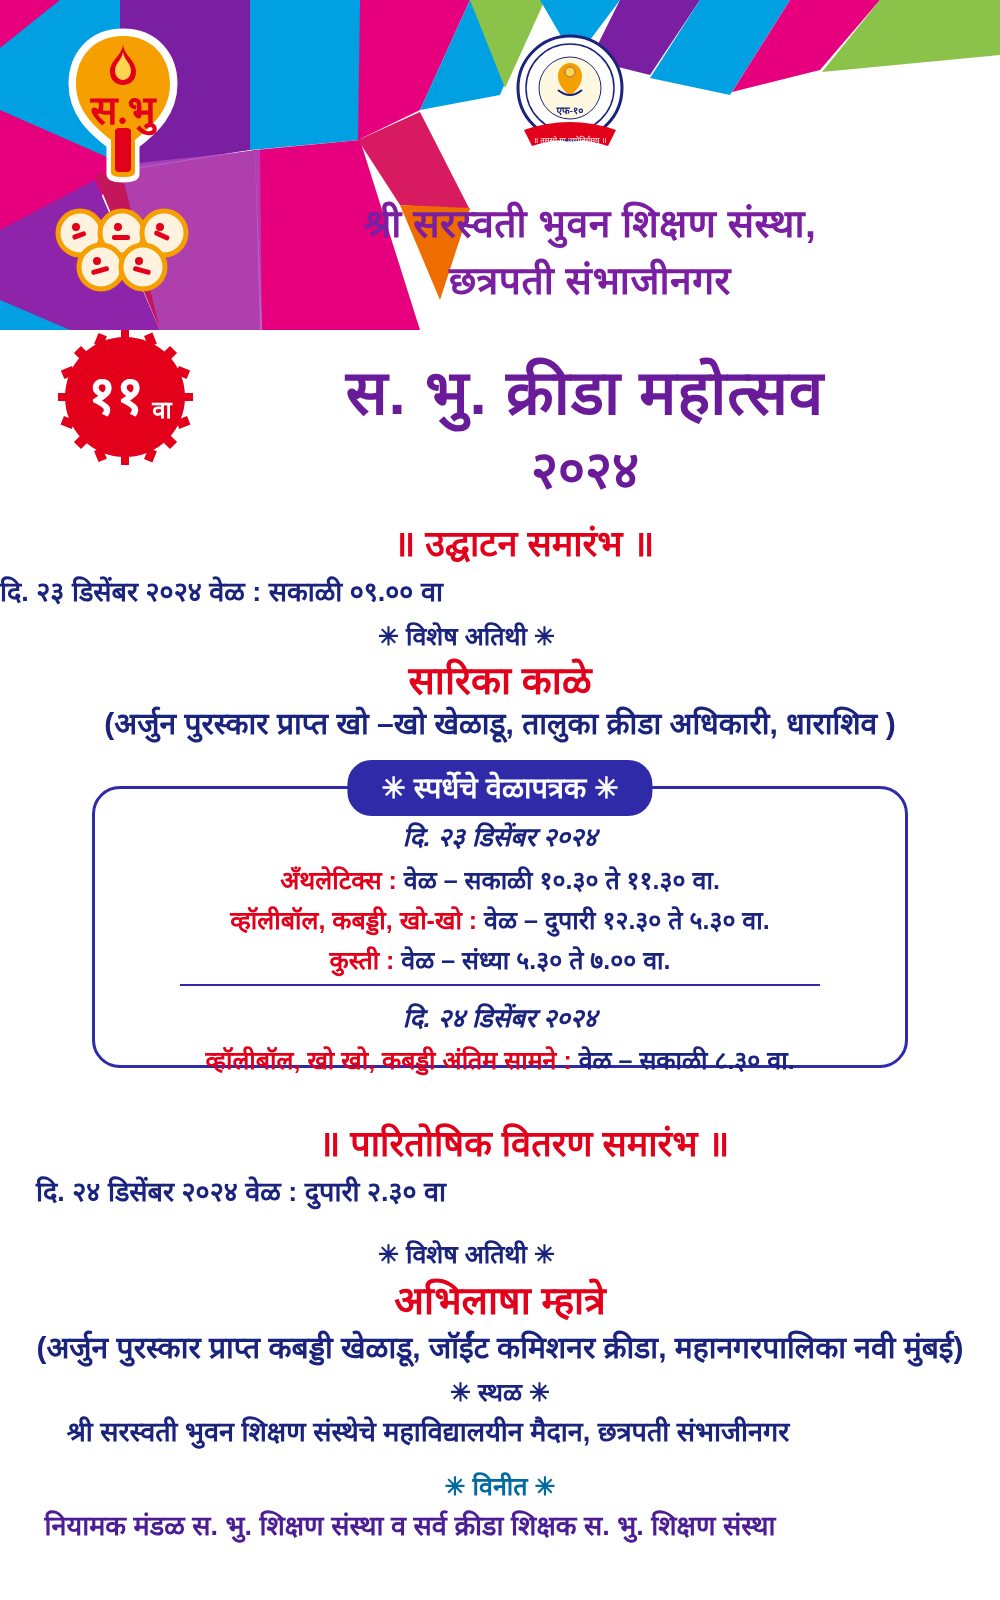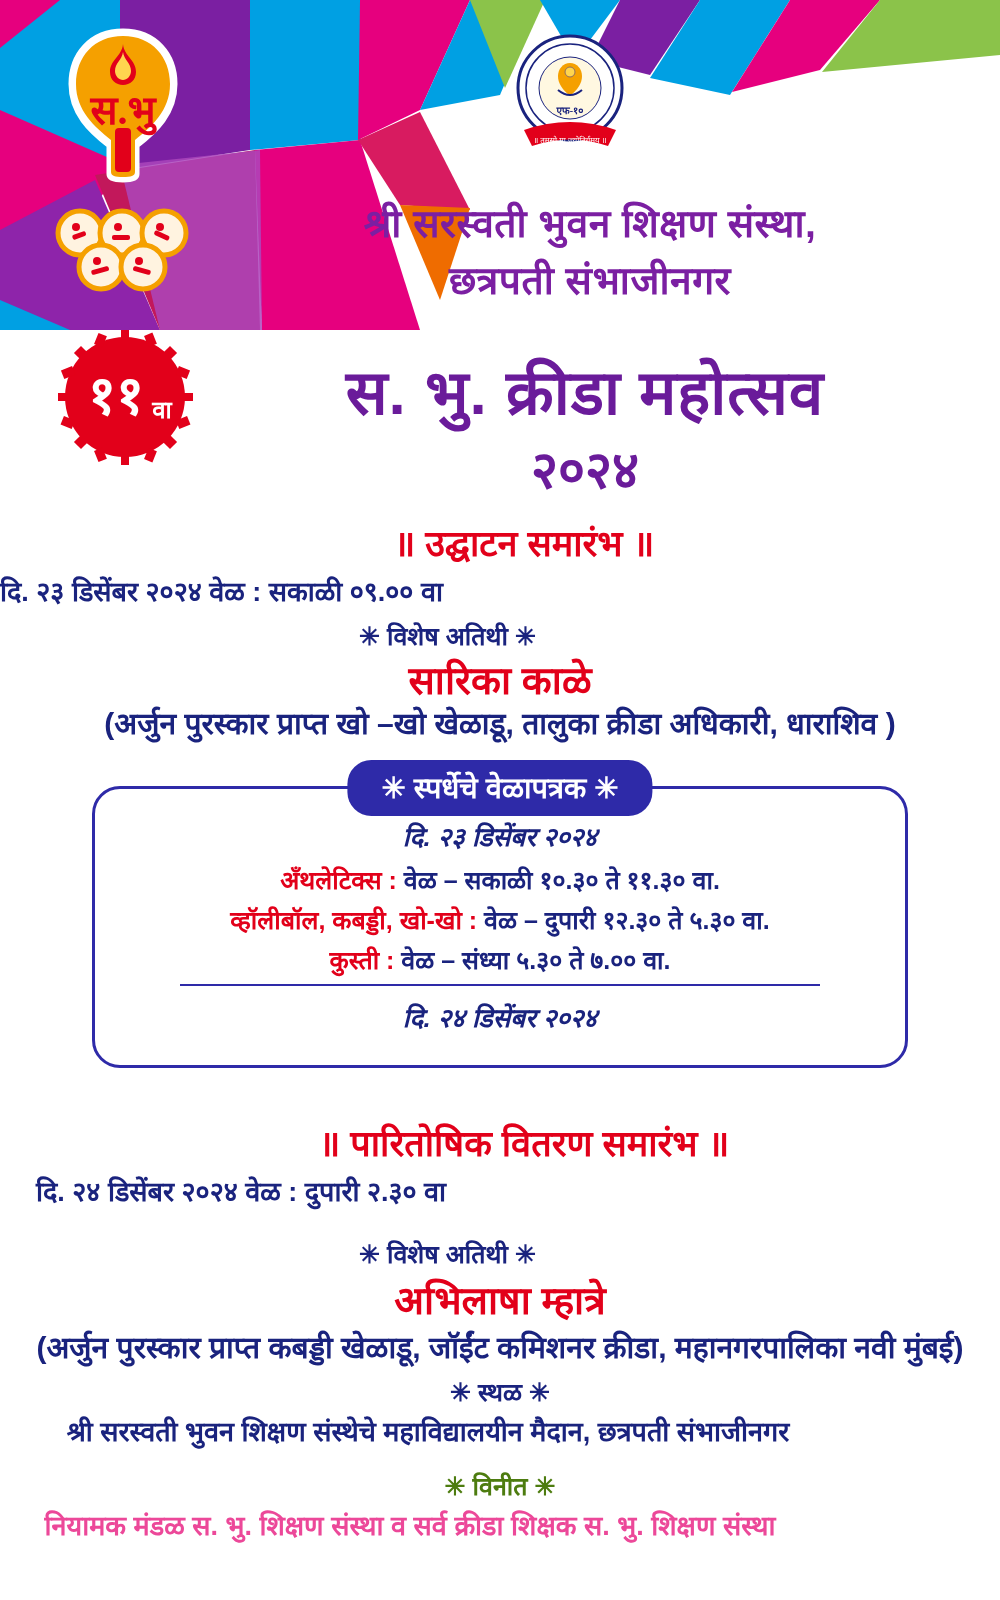--- a/index.html
+++ b/index.html
@@ -123,20 +123,21 @@
   }
   .inaug-date { top: 572px; }
 
   .guest-label {
     position: absolute;
     width: 895px;
     text-align: center;
     color: #1a237e;
     font-size: 25px;
     font-weight: bold;
+    margin-left: 19px;
   }
   .inaug-guest-label { top: 618px; }
 
   .guest-name {
     position: absolute;
     width: 1000px;
     text-align: center;
     color: #e2001a;
     font-size: 39px;
     font-weight: bold;
@@ -242,30 +243,30 @@
     text-align: center;
     color: #1a237e;
     font-size: 27px;
     font-weight: bold;
     top: 1412px;
   }
   .vinit-label {
     position: absolute;
     width: 1000px;
     text-align: center;
-    color: #4d7c0f;
+    color: #0369a1;
     font-size: 25px;
     font-weight: bold;
     top: 1468px;
   }
   .vinit-text {
     position: absolute;
     width: 820px;
     text-align: center;
-    color: #ec4899;
+    color: #4c1d95;
     font-size: 27px;
     font-weight: bold;
     top: 1506px;
   }
 </style>
 </head>
 <body>
 
 <div class="poster">
 
@@ -400,20 +401,24 @@
     <span class="tm">वेळ – दुपारी १२.३० ते ५.३० वा.</span>
   </div>
   <div class="sched-row sched-r3">
     <span class="ev">कुस्ती :</span>
     <span class="tm">वेळ – संध्या ५.३० ते ७.०० वा.</span>
   </div>
 
   <div class="sched-divider"></div>
 
   <div class="sched-day sched-day-2">दि. २४ डिसेंबर २०२४</div>
+  <div class="sched-row sched-r4">
+    <span class="ev">व्हॉलीबॉल, खो खो, कबड्डी अंतिम सामने :</span>
+    <span class="tm">वेळ – सकाळी ८.३० वा.</span>
+  </div>
 
   <div class="section-heading prize-head">॥ पारितोषिक वितरण समारंभ ॥</div>
   <div class="date-line prize-date">दि. २४ डिसेंबर २०२४   वेळ : दुपारी २.३० वा</div>
   <div class="guest-label prize-guest-label">✳ विशेष अतिथी ✳</div>
   <div class="guest-name prize-guest-name">अभिलाषा म्हात्रे</div>
   <div class="guest-desc prize-guest-desc">(अर्जुन पुरस्कार प्राप्त कबड्डी खेळाडू, जॉईंट कमिशनर क्रीडा, महानगरपालिका नवी मुंबई)</div>
 
   <div class="venue-label">✳ स्थळ ✳</div>
   <div class="venue-text">श्री सरस्वती भुवन शिक्षण संस्थेचे महाविद्यालयीन मैदान, छत्रपती संभाजीनगर</div>
 

